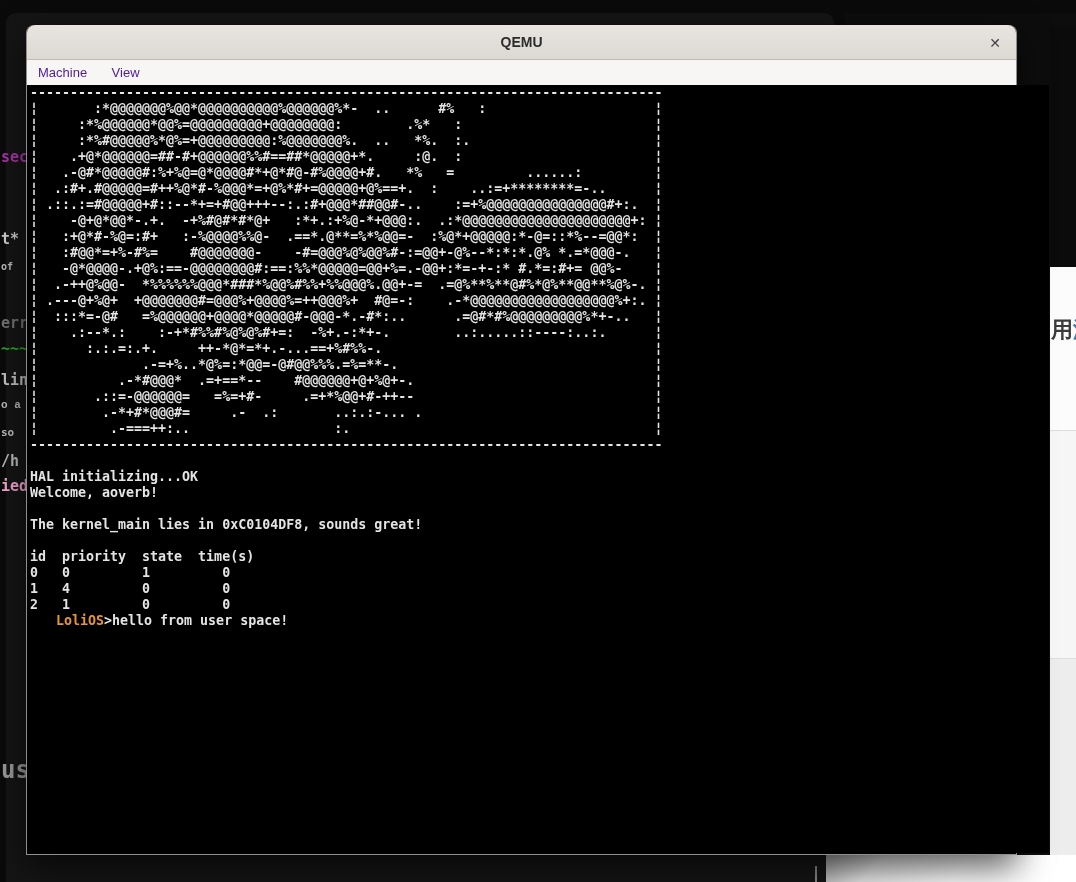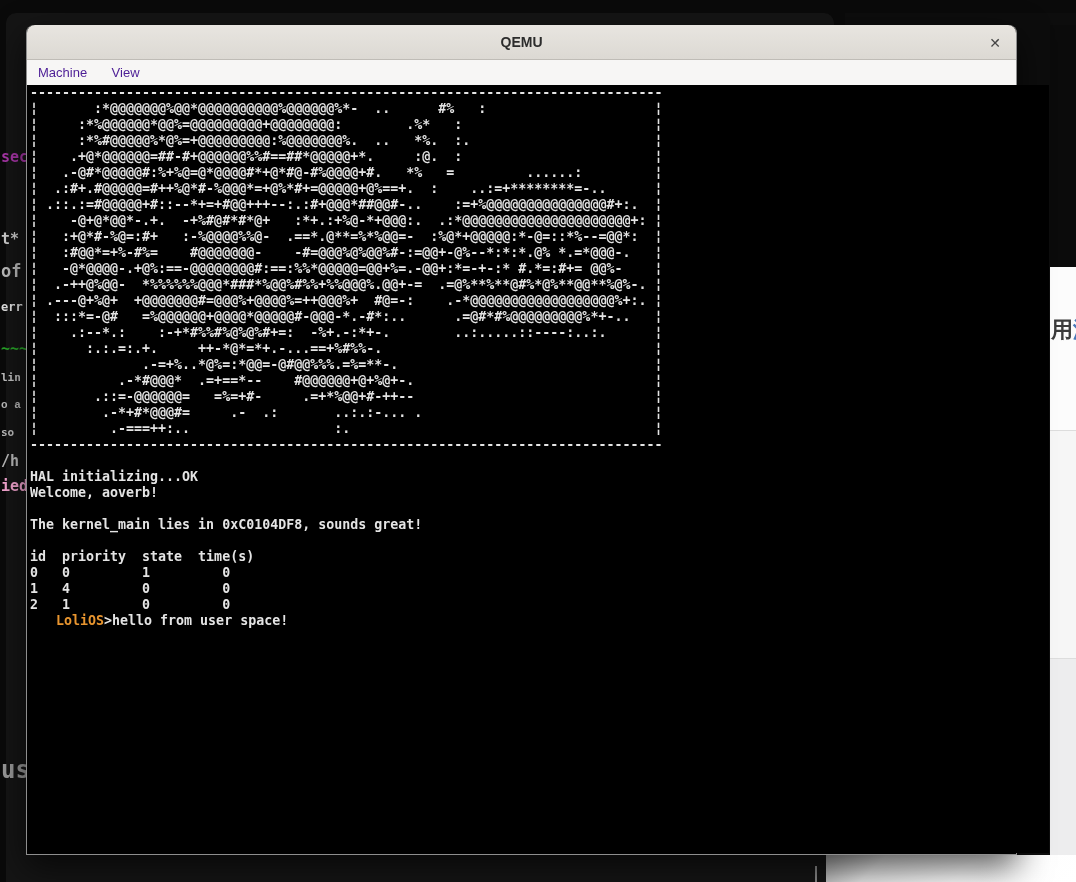--- a/index.html
+++ b/index.html
@@ -52,24 +52,24 @@
 </style>
 </head>
 <body>
 
 <div id="stage">
 
   <div id="editor-window"></div>
   <div id="left-strip">
       <span class="frag" style="top: 148px; color: rgb(171, 55, 171); font-size: 15px;">sec</span>
       <span class="frag" style="top: 230px; color: rgb(208, 208, 208); font-size: 15px;">t*</span>
-      <span class="frag" style="top: 261px; color: rgb(189, 189, 189); font-size: 17px;">of</span>
-      <span class="frag" style="top: 300px; color: #e5e5e5; font-size: 12px;">err</span>
+      <span class="frag" style="top: 261px; color: rgb(189, 189, 189); font-size: 10px;">of</span>
+      <span class="frag" style="top: 314px; color: #737373; font-size: 15px;">err</span>
       <span class="frag" style="top: 340px; color: rgb(40, 164, 40); font-size: 15px;">~~~</span>
-      <span class="frag" style="top: 371px; color: rgb(196, 196, 196); font-size: 11px;">lin</span>
+      <span class="frag" style="top: 371px; color: rgb(196, 196, 196); font-size: 15px;">lin</span>
       <span class="frag" style="top: 399px; color: rgb(189, 189, 189); font-size: 11px; font-family: Liberation Mono, monospace;">o a</span>
       <span class="frag" style="top: 426px; color: rgb(189, 189, 189); font-size: 11px;">so</span>
       <span class="frag" style="top: 452px; color: rgb(189, 189, 189); font-size: 15px;">/h</span>
       <span class="frag" style="top: 477px; color: #f9a8d4; font-size: 15px;">ied</span>
       <span class="frag" style="top: 756px; color: rgb(154, 154, 154); font-size: 24px;">usi</span>
     </div>
 
   <div id="right-window"></div>
   <div id="right-strip">
     <div class="rp-card1"></div>

